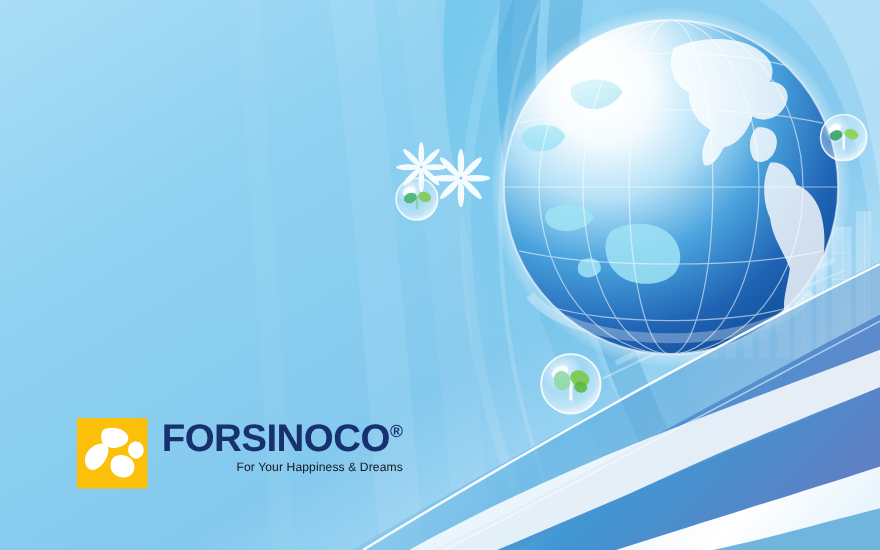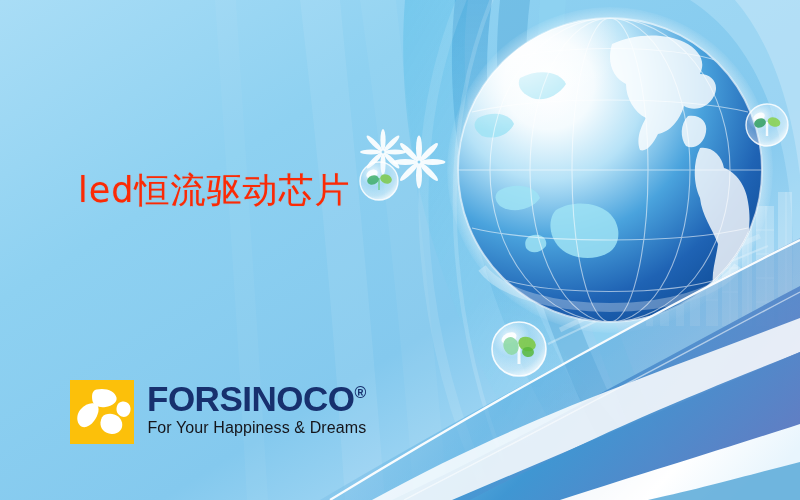--- a/index.html
+++ b/index.html
@@ -64,21 +64,21 @@
   }
   .logo-word .reg{
     font-size:16px;
     vertical-align:super;
     font-weight:bold;
     letter-spacing:0;
   }
   .logo-tagline{
     display:block;
     margin-top:4px;
-    font-size:16px;
+    font-size:11px;
     color:#15151b;
     letter-spacing:0.1px;
     line-height:1;
     font-family:"Liberation Sans",sans-serif;
     white-space:nowrap;
   }
 </style>
 </head>
 <body>
 
@@ -302,21 +302,20 @@
           <ellipse cx="760" cy="123" rx="6" ry="4.5" fill="#2f9e5f" opacity="0.85" transform="rotate(-20 760 123)"></ellipse>
           <ellipse cx="774" cy="122" rx="6.5" ry="4.5" fill="#8bd14e" opacity="0.88" transform="rotate(20 774 122)"></ellipse>
         </g>
       </g>
     </svg>
   </div>
 
   <div class="content">
 
     <div class="headline">
-      <span class="l1">led恒流驱动芯片</span>
     </div>
 
     <div class="logo">
       <div class="logo-mark">
         <svg viewBox="0 0 64 64" xmlns="http://www.w3.org/2000/svg">
           <rect x="0" y="0" width="64" height="64" fill="#FCC00A"></rect>
           <g fill="#ffffff">
             <path d="M26.5 9.5 C36 7.5 45 11 46.5 17.5 C47.5 22 42.5 26 35.5 27 C29 28 23.5 25.5 22.5 21 C21.5 15.5 22 10.5 26.5 9.5 Z"></path>
             <path d="M10.5 29.5 C16 23 23.5 21.5 27 25 C30 28 28.5 35 24 41 C19.5 47 13.5 49 10 45.5 C6.5 42 6 35 10.5 29.5 Z"></path>
             <path d="M35.5 34.5 C43 32 50.5 36 52 42.5 C53.5 49 48.5 54.5 41.5 54 C34.5 53.5 30 48.5 30.5 42.5 C31 38 32.5 35.5 35.5 34.5 Z"></path>

